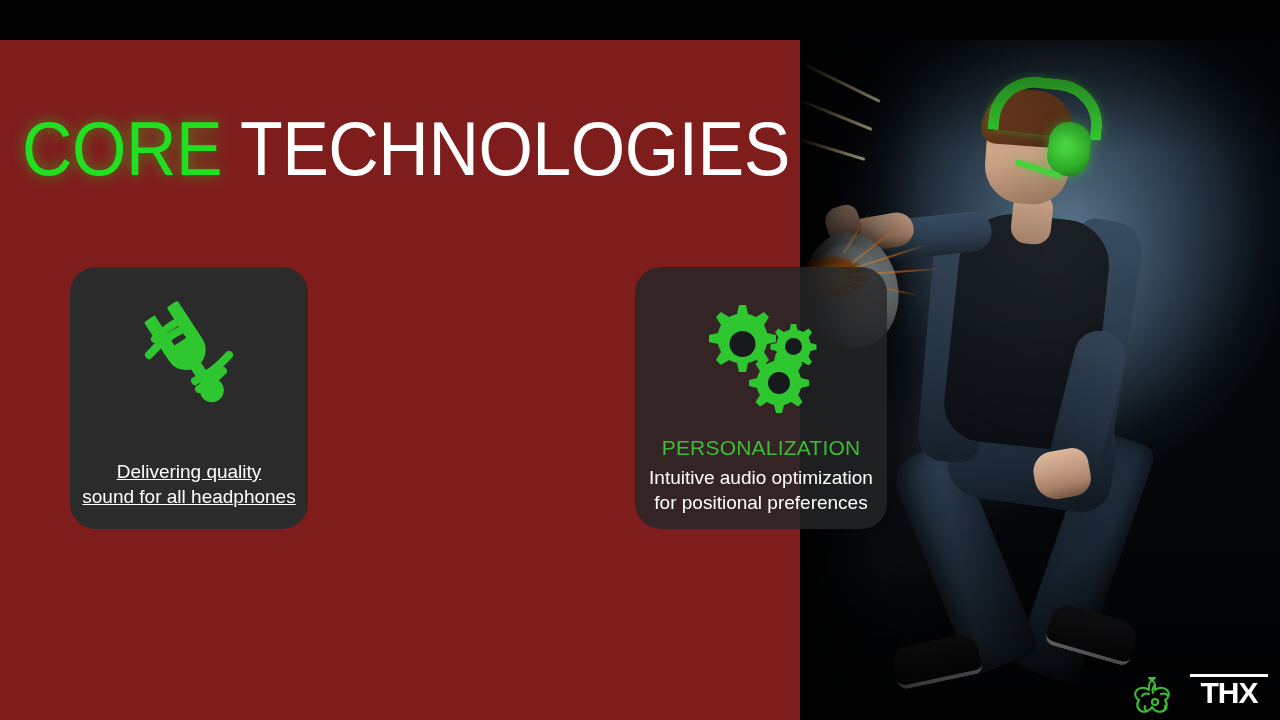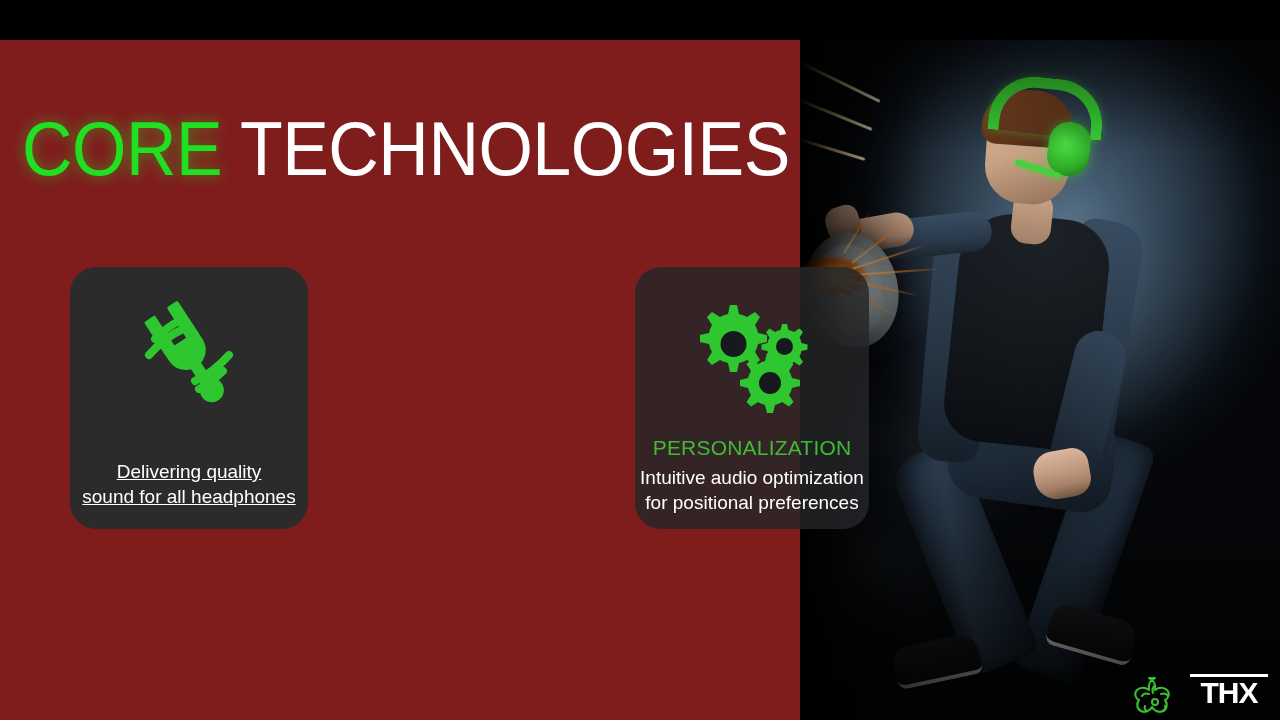--- a/index.html
+++ b/index.html
@@ -235,21 +235,21 @@
   .card {
     position: absolute;
     top: 227px;
     width: 238px;
     height: 262px;
     border-radius: 26px;
     background: #2b2b2b;
   }
   .card-1 { left: 70px;  width: 238px; }
   .card-2 { left: 350px; width: 247px; }
-  .card-3 { left: 635px; width: 234px; background: rgba(36,38,40,0.82); }
+  .card-3 { left: 635px; width: 252px; background: rgba(36,38,40,0.82); }
 
   .card-icon {
     position: absolute;
     left: 0; right: 0;
     top: 24px;
     height: 128px;
     display: flex;
     align-items: center;
     justify-content: center;
   }

